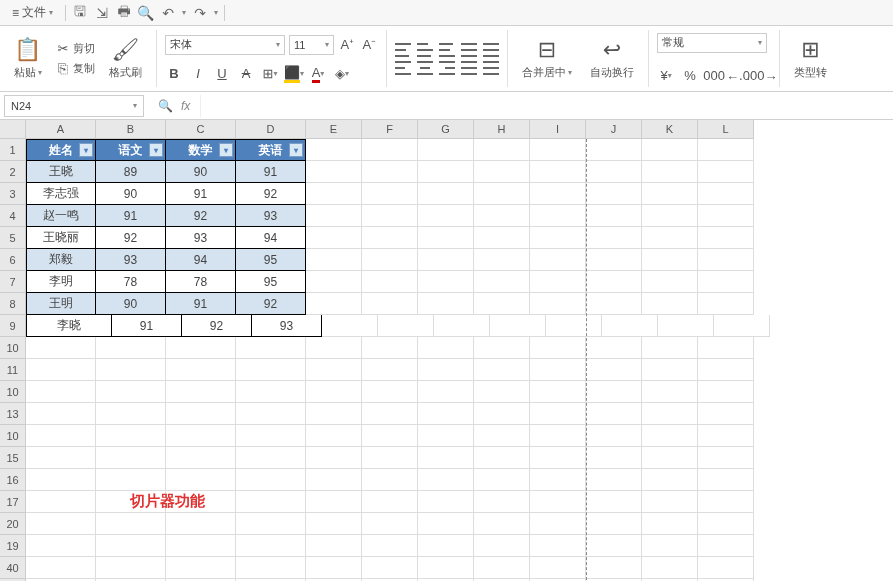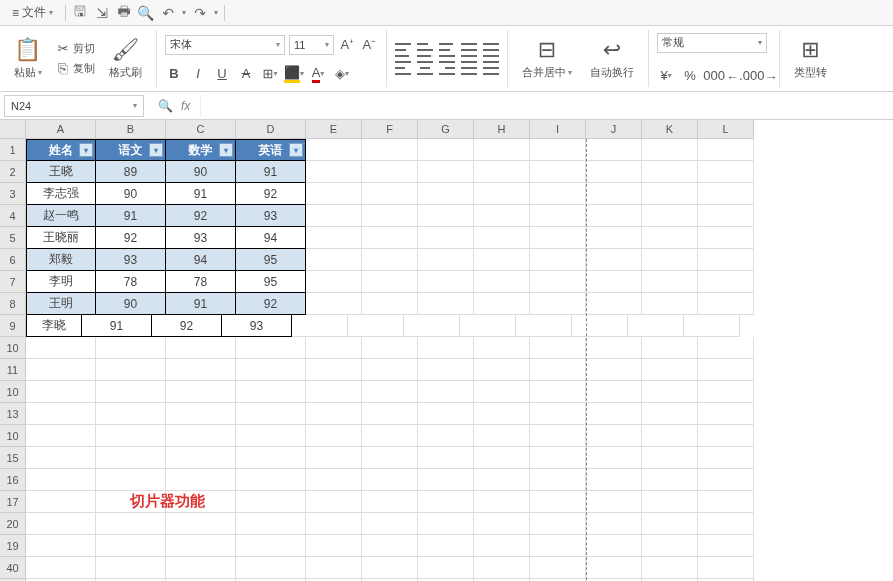--- a/index.html
+++ b/index.html
@@ -394,21 +394,21 @@
         <div class="cell narrow" style="width: 56px;"></div>
         <div class="cell narrow" style="width: 56px;"></div>
         <div class="cell narrow" style="width: 56px;"></div>
         <div class="cell narrow" style="width: 56px;"></div>
         <div class="cell narrow" style="width: 56px;"></div>
         <div class="cell narrow" style="width: 56px;"></div>
         <div class="cell narrow" style="width: 56px;"></div>
         <div class="cell narrow" style="width: 56px;"></div>
       </div>
       <div class="gridrow">
-        <div class="cell tbody" style="width: 56px;">李晓</div>
+        <div class="cell tbody" style="width: 86px;">李晓</div>
         <div class="cell tbody" style="width: 70px;">91</div>
         <div class="cell tbody" style="width: 70px;">92</div>
         <div class="cell tbody" style="width: 70px;">93</div>
         <div class="cell narrow" style="width: 56px;"></div>
         <div class="cell narrow" style="width: 56px;"></div>
         <div class="cell narrow" style="width: 56px;"></div>
         <div class="cell narrow" style="width: 56px;"></div>
         <div class="cell narrow" style="width: 56px;"></div>
         <div class="cell narrow" style="width: 56px;"></div>
         <div class="cell narrow" style="width: 56px;"></div>

